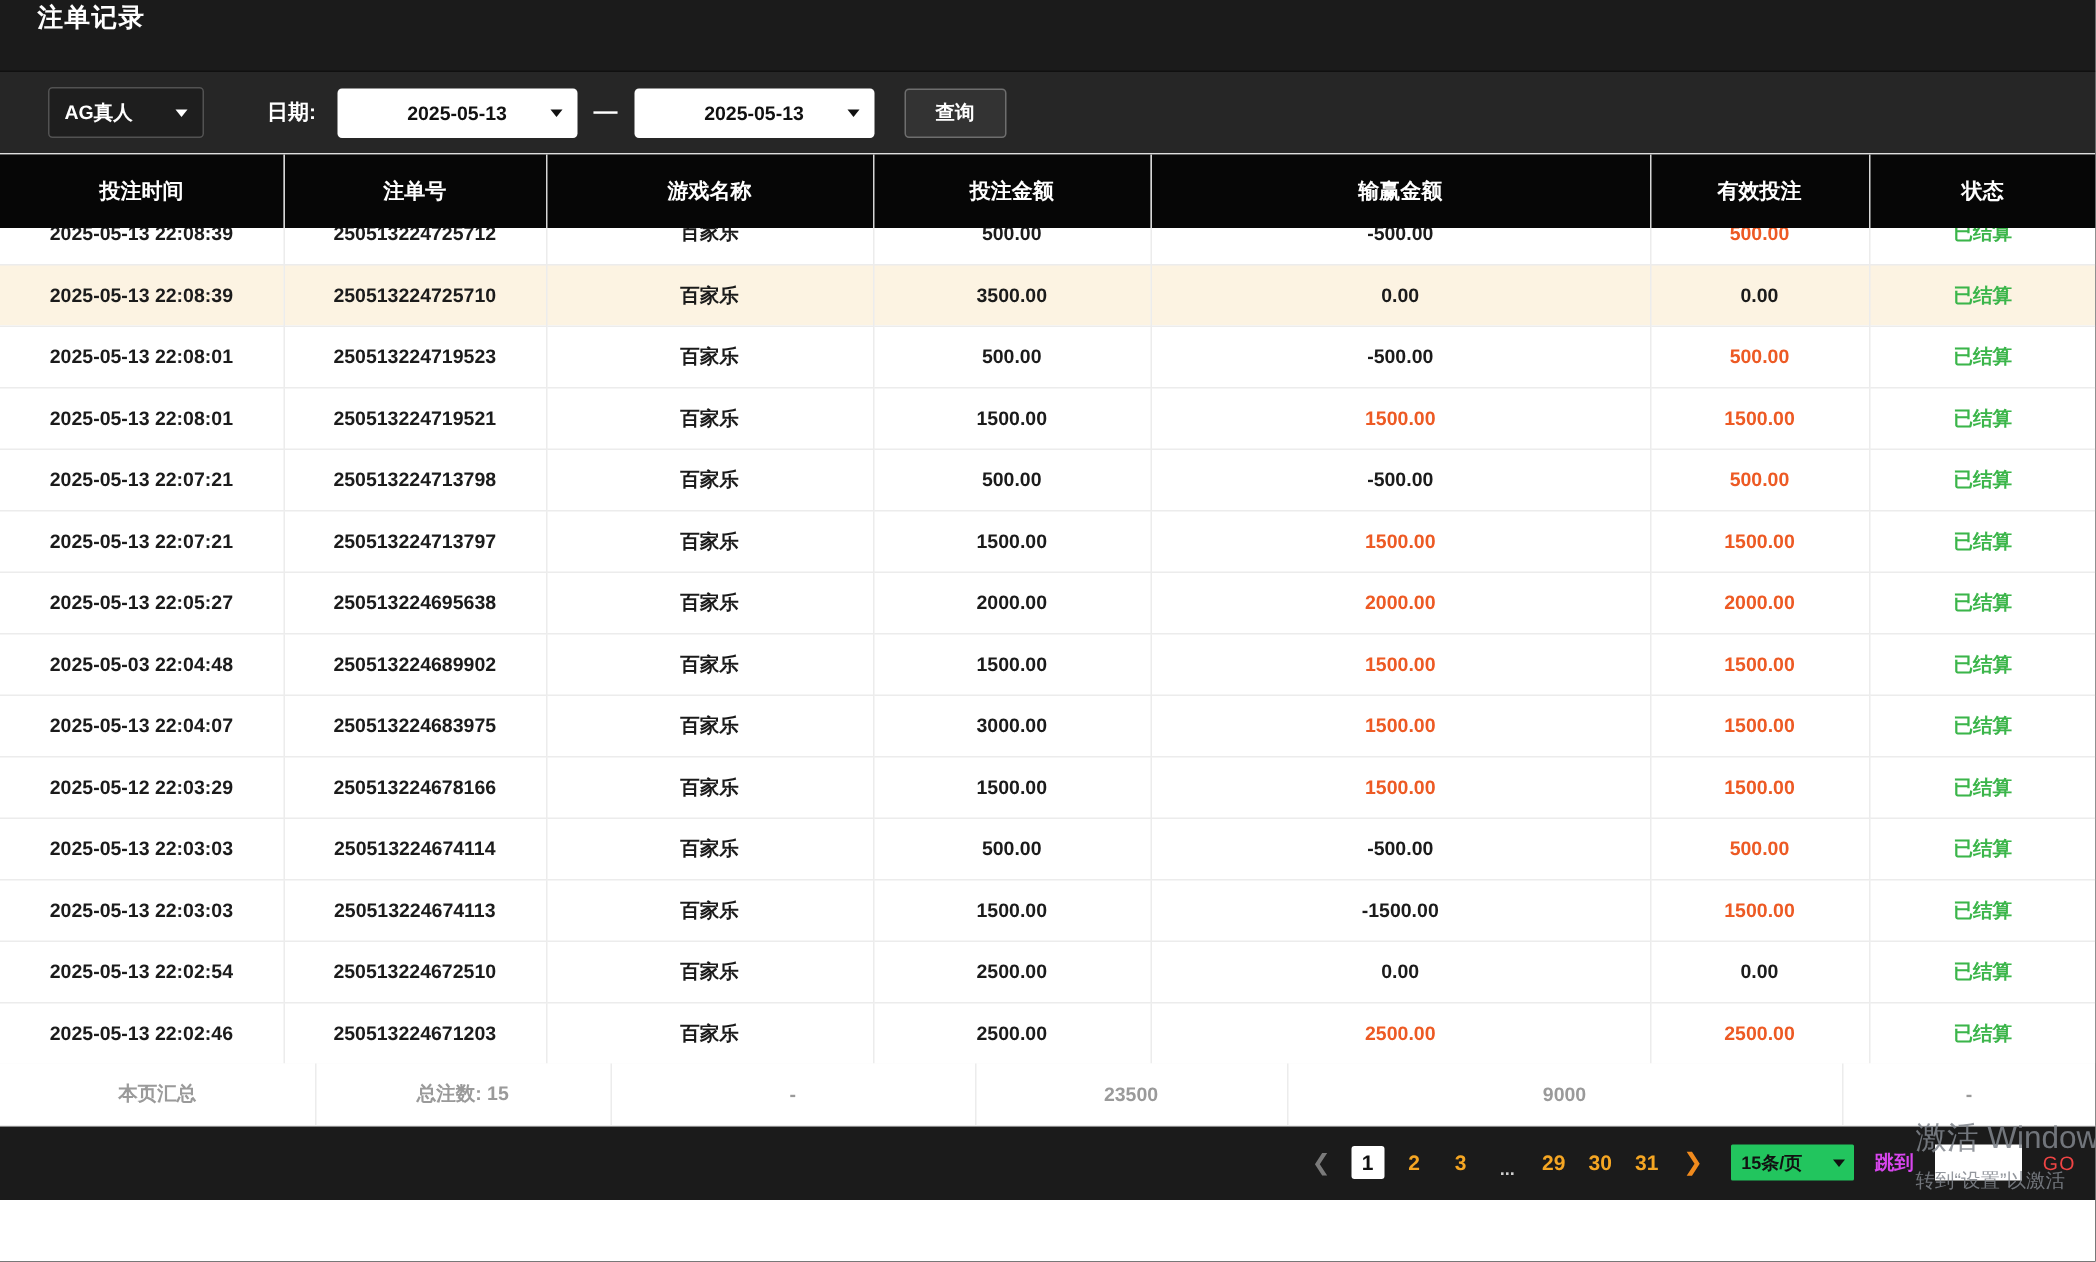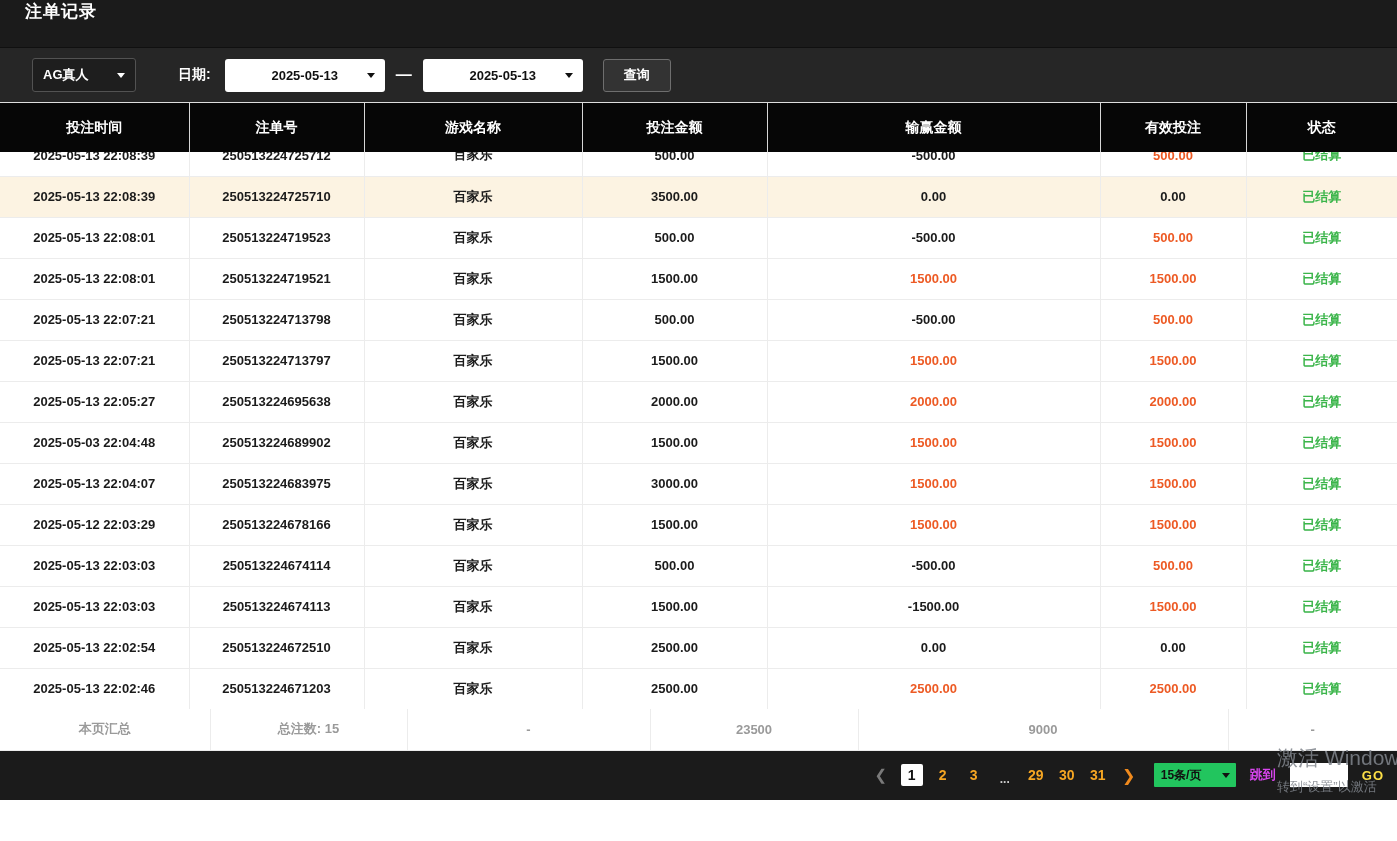--- a/index.html
+++ b/index.html
@@ -45,21 +45,21 @@
   .pages { display:flex; align-items:center; gap:9px; }
   .pg { min-width:22px; height:22px; display:flex; align-items:center; justify-content:center; font-size:14px; font-weight:700; cursor:pointer; }
   .pg.page { color:#f5a623; }
   .pg.page.active { background:#fff; color:#111; border-radius:2px; }
   .pg.prev { color:#7a7a7a; font-size:15px; }
   .pg.next { color:#f08a1d; font-size:16px; }
   .pg.ellipsis { color:#cfcfcf; cursor:default; font-size:12px; align-items:flex-end; }
   .psize { width:82px; height:24px; background:#22c55e; display:flex; align-items:center; justify-content:space-between; padding:0 6px 0 7px; font-size:12px; font-weight:700; color:#111; cursor:pointer; border-radius:1px; }
   .jump-label { color:#d946ef; font-size:13px; font-weight:700; }
   .jump-input { width:58px; height:24px; border:none; background:#fff; outline:none; font-family:inherit; padding:0 5px; }
-  .go { color:#fde047; font-size:13px; font-weight:700; cursor:pointer; letter-spacing:1px; }
+  .go { color:#ef4444; font-size:13px; font-weight:400; cursor:pointer; letter-spacing:1px; }
 </style>
 </head>
 <body>
 
 <div class="app">
 
   <header class="titlebar">
     <h1>注单记录</h1>
   </header>
 

